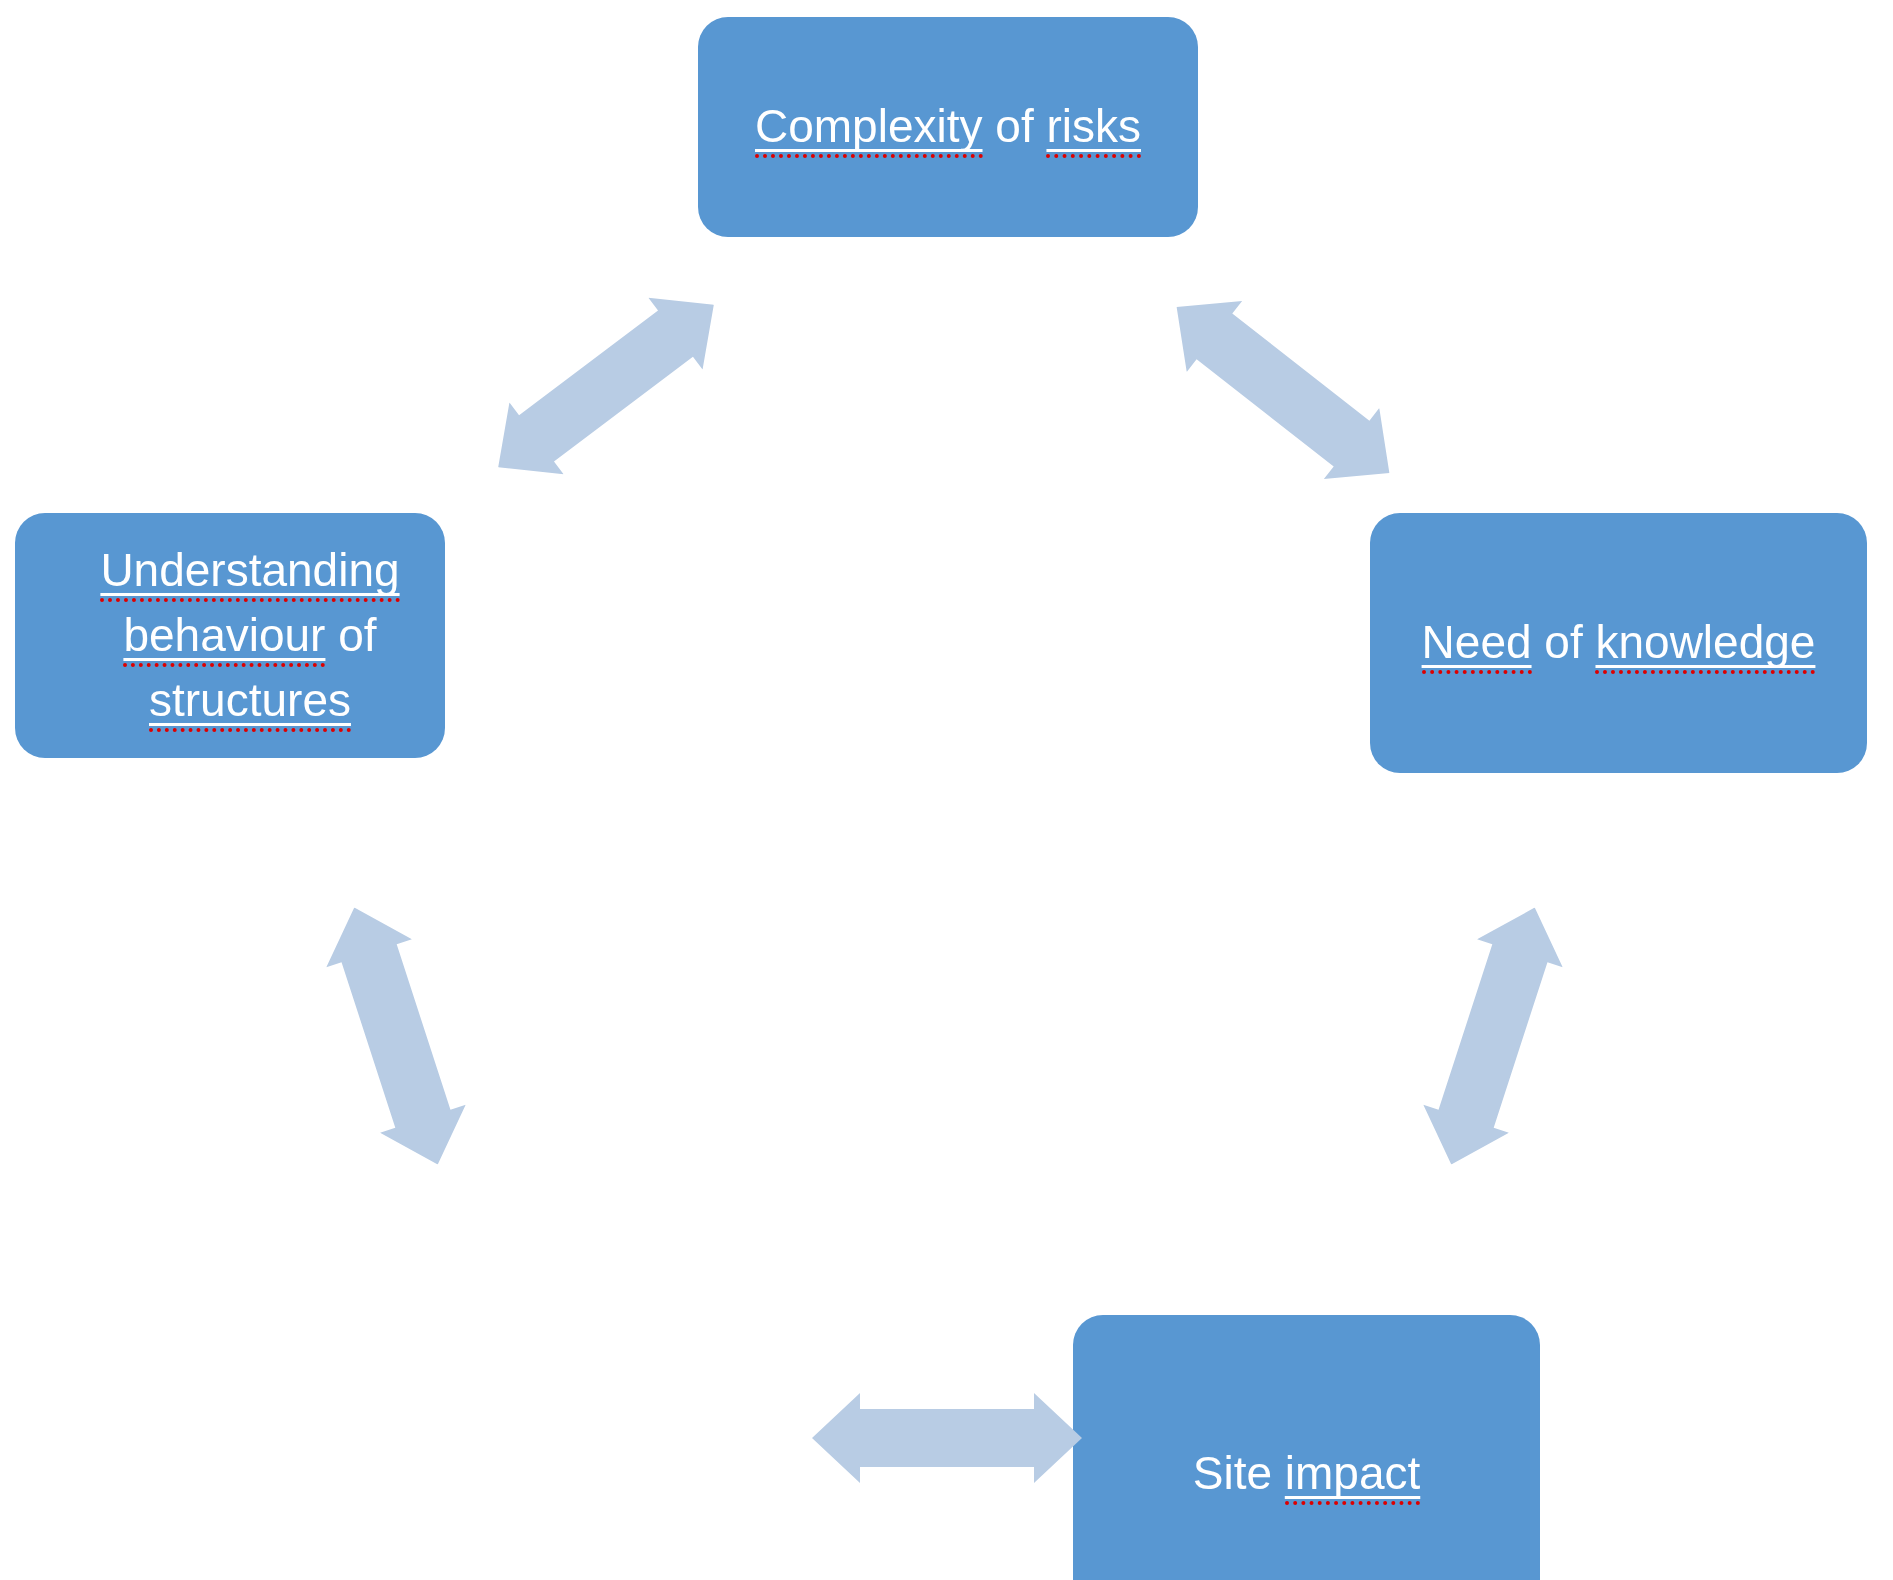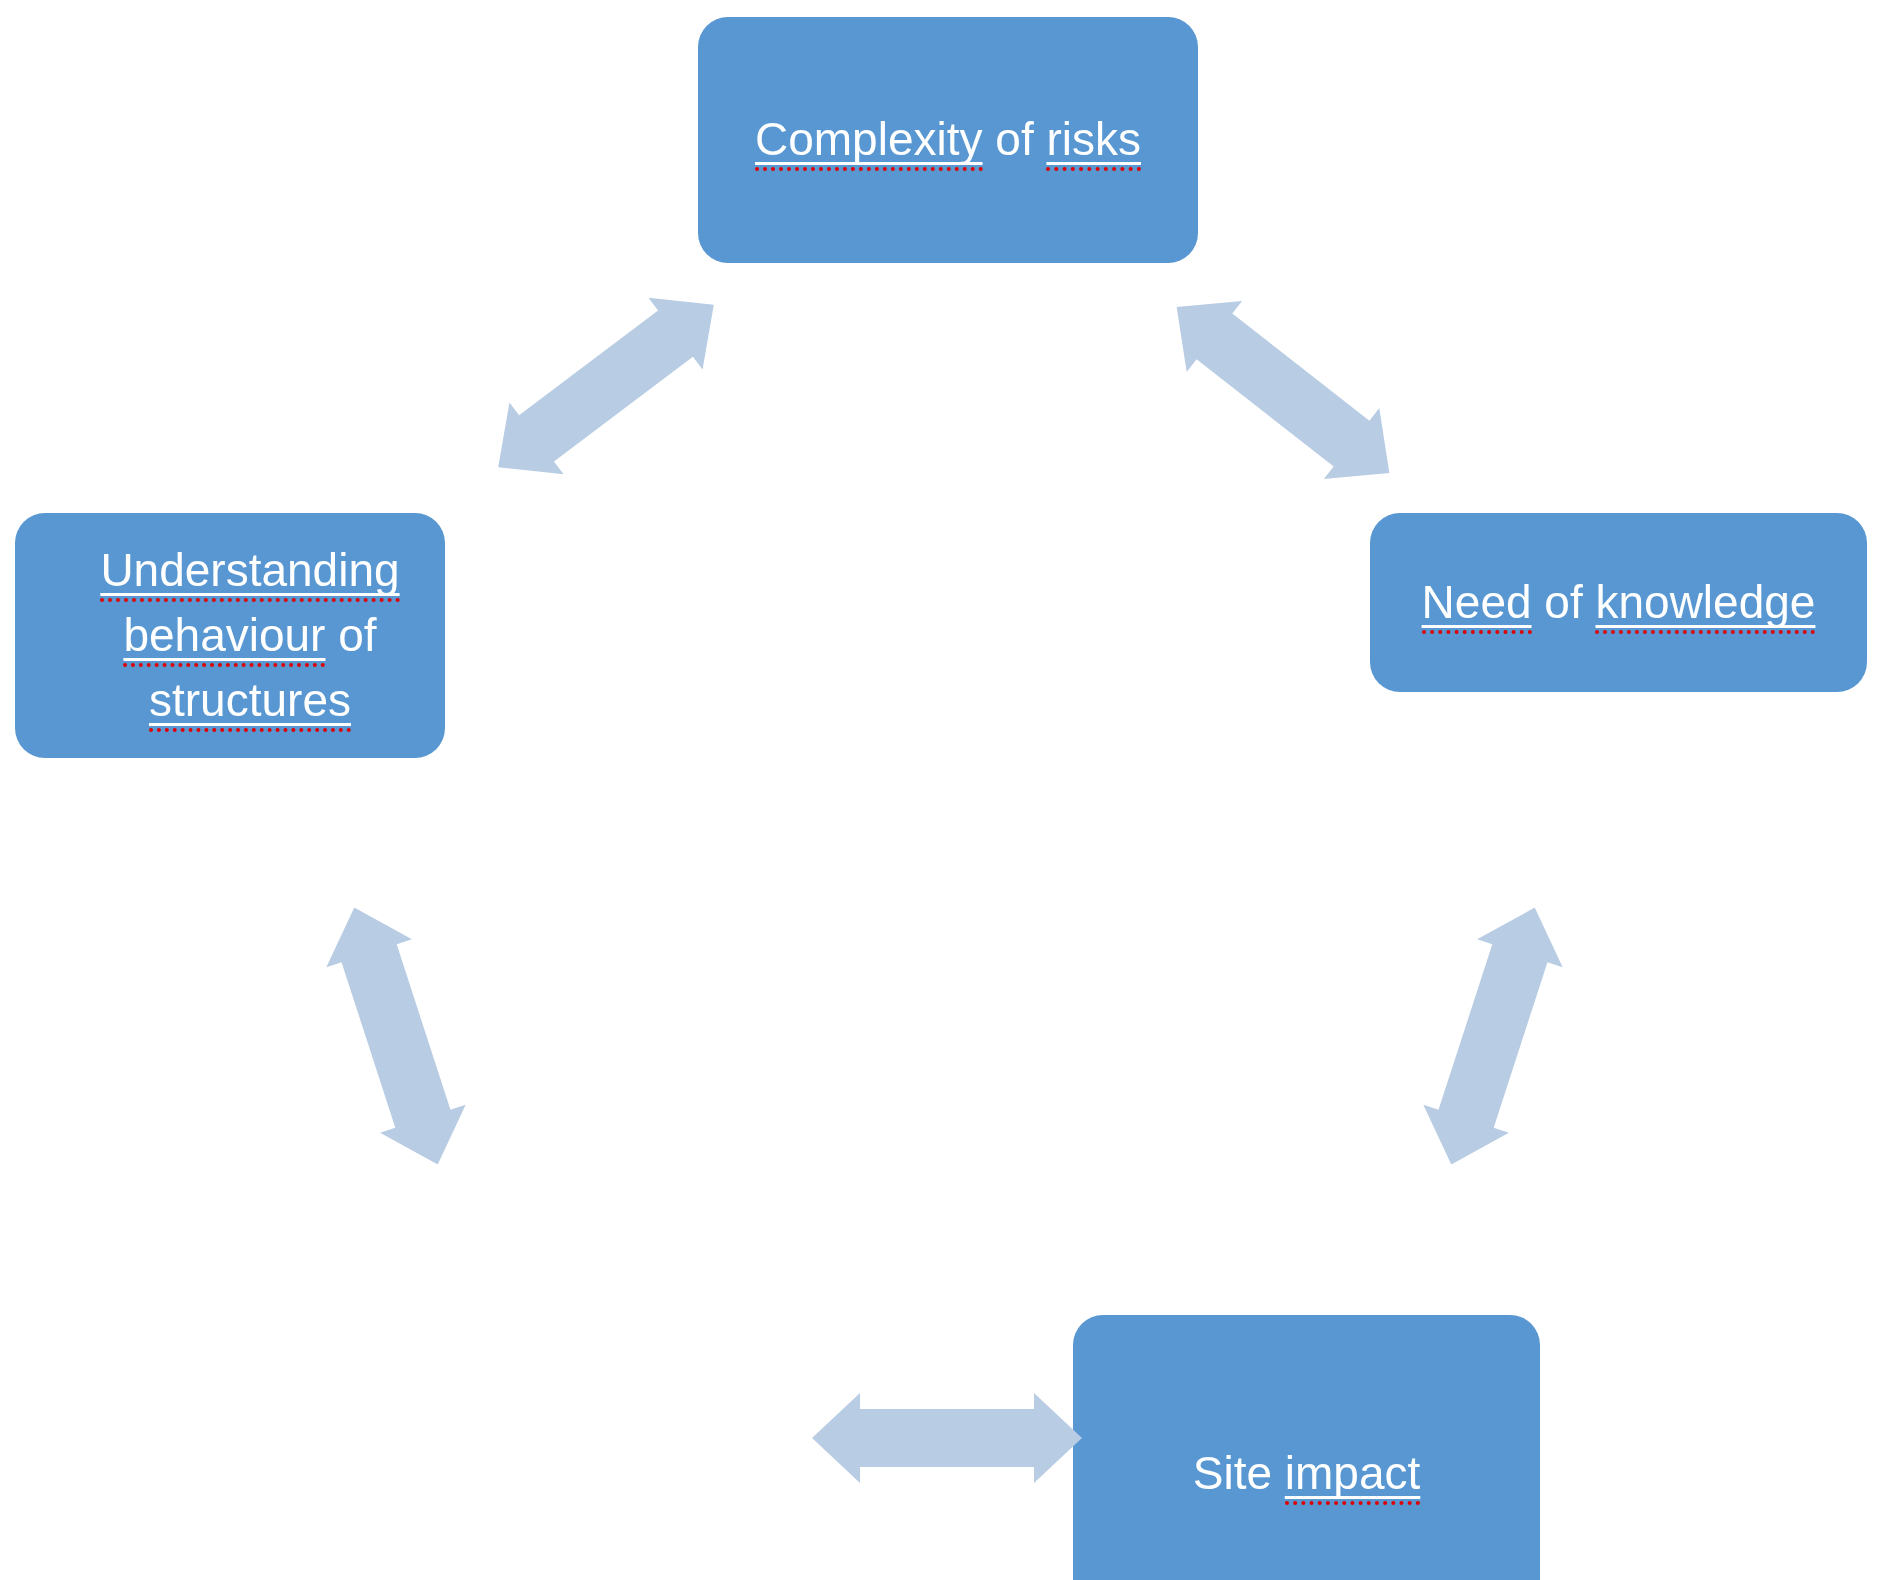--- a/index.html
+++ b/index.html
@@ -36,23 +36,23 @@
     text-decoration-thickness: 3px;
     text-decoration-color: var(--text-color, #ffffff);
     text-underline-offset: 7px;
     text-decoration-skip-ink: none;
   }
   .node-text span.spellcheck {
     border-bottom: 4px dotted var(--spell-color, #dd0000);
     padding-bottom: 2px;
   }
   
-  #node-0 { left: 698px;  top: 17px;   width: 500px; height: 246px; }
+  #node-0 { left: 698px;  top: 17px;   width: 500px; height: 220px; }
   #node-1 { left: 15px;   top: 513px;  width: 430px; height: 245px; }
-  #node-2 { left: 1370px; top: 513px;  width: 497px; height: 179px; }
+  #node-2 { left: 1370px; top: 513px;  width: 497px; height: 260px; }
   #node-3 { left: 273px;  top: 1315px; width: 464px; height: 245px; }
   #node-4 { left: 1073px; top: 1315px; width: 467px; height: 318px; }
   #node-1 .node-text { padding-left: 60px; }
 
   .arrow {
     position: absolute;
     width: 270px;
     height: 90px;
     transform-origin: 50% 50%;
   }

